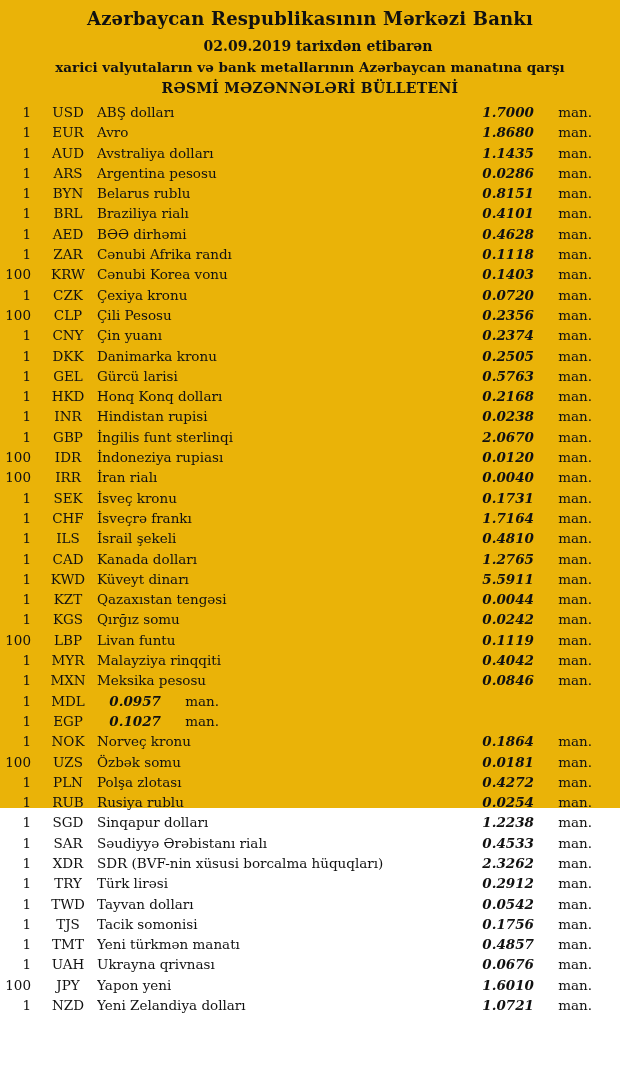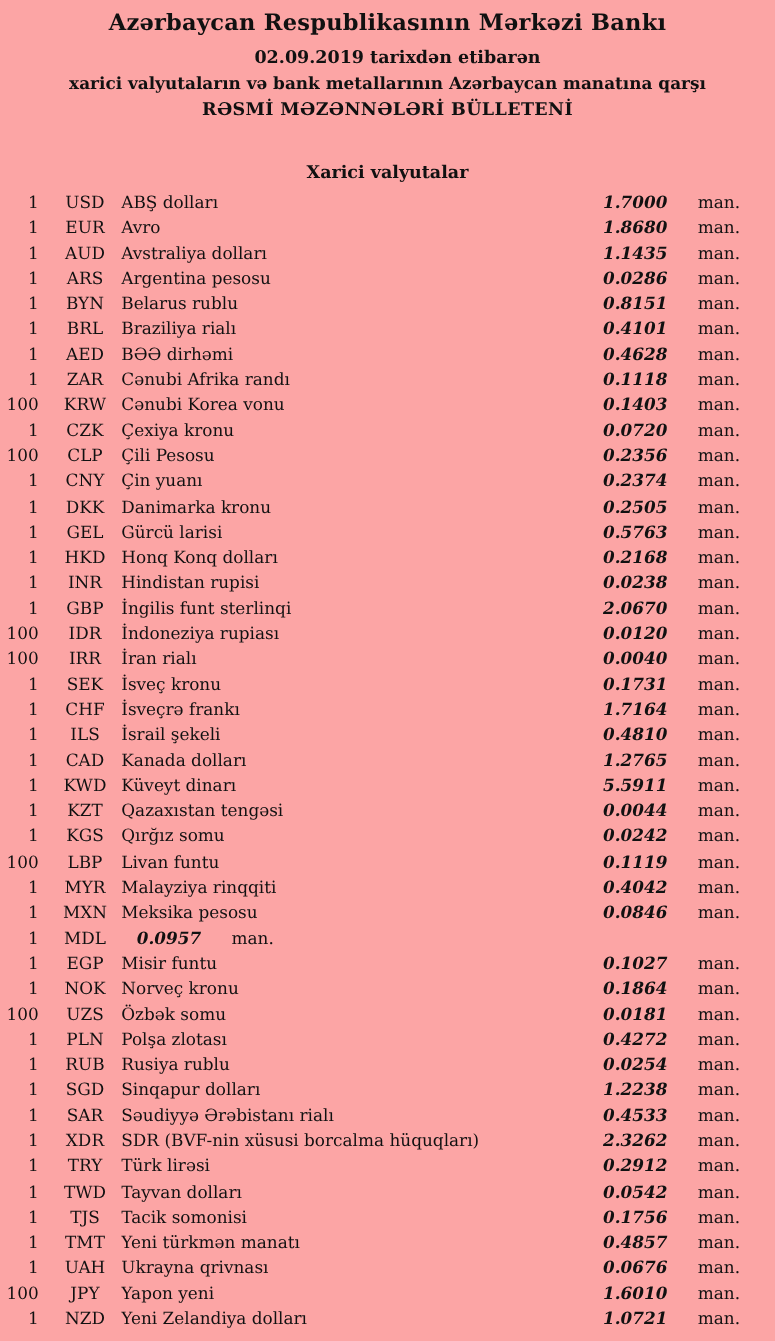--- a/index.html
+++ b/index.html
@@ -10,22 +10,22 @@
   body {
     width: 620px;
     height: 1073px;
     overflow: hidden;
     color: #111111;
     font-family: "DejaVu Serif", "Liberation Serif", serif;
     -webkit-font-smoothing: antialiased;
   }
   .page {
     width: 620px;
-    height: 1073px;
-    background: #fca5a5;
+    height: 808px;
+    background: #eab308;
     box-sizing: border-box;
   }
   .header {
     text-align: center;
     padding-top: 7px;
   }
   .doc-title {
     font-size: 18px;
     font-weight: bold;
     line-height: 23px;
@@ -106,21 +106,20 @@
 
 <div class="page">
 
   <div class="header">
     <div class="doc-title">Azərbaycan Respublikasının Mərkəzi Bankı</div>
     <div class="doc-date">02.09.2019 tarixdən etibarən</div>
     <div class="doc-subtitle">xarici valyutaların və bank metallarının Azərbaycan manatına qarşı</div>
     <div class="doc-bulletin">RƏSMİ MƏZƏNNƏLƏRİ BÜLLETENİ</div>
   </div>
 
-  <div class="section-title">Xarici valyutalar</div>
 
   <div class="rows">
 
       <div class="row">
         <span class="col-qty">1</span>
         <span class="col-code">USD</span>
         <span class="col-name">ABŞ dolları</span>
         <span class="col-rate">1.7000</span>
         <span class="col-unit">man.</span>
       </div>
@@ -352,21 +351,20 @@
       <div class="row">
         <span class="col-qty">1</span>
         <span class="col-code">MDL</span>
         <span class="col-rate">0.0957</span>
         <span class="col-unit">man.</span>
       </div>
 
       <div class="row">
         <span class="col-qty">1</span>
         <span class="col-code">EGP</span>
-        <span class="col-name">Misir funtu</span>
         <span class="col-rate">0.1027</span>
         <span class="col-unit">man.</span>
       </div>
 
       <div class="row">
         <span class="col-qty">1</span>
         <span class="col-code">NOK</span>
         <span class="col-name">Norveç kronu</span>
         <span class="col-rate">0.1864</span>
         <span class="col-unit">man.</span>

